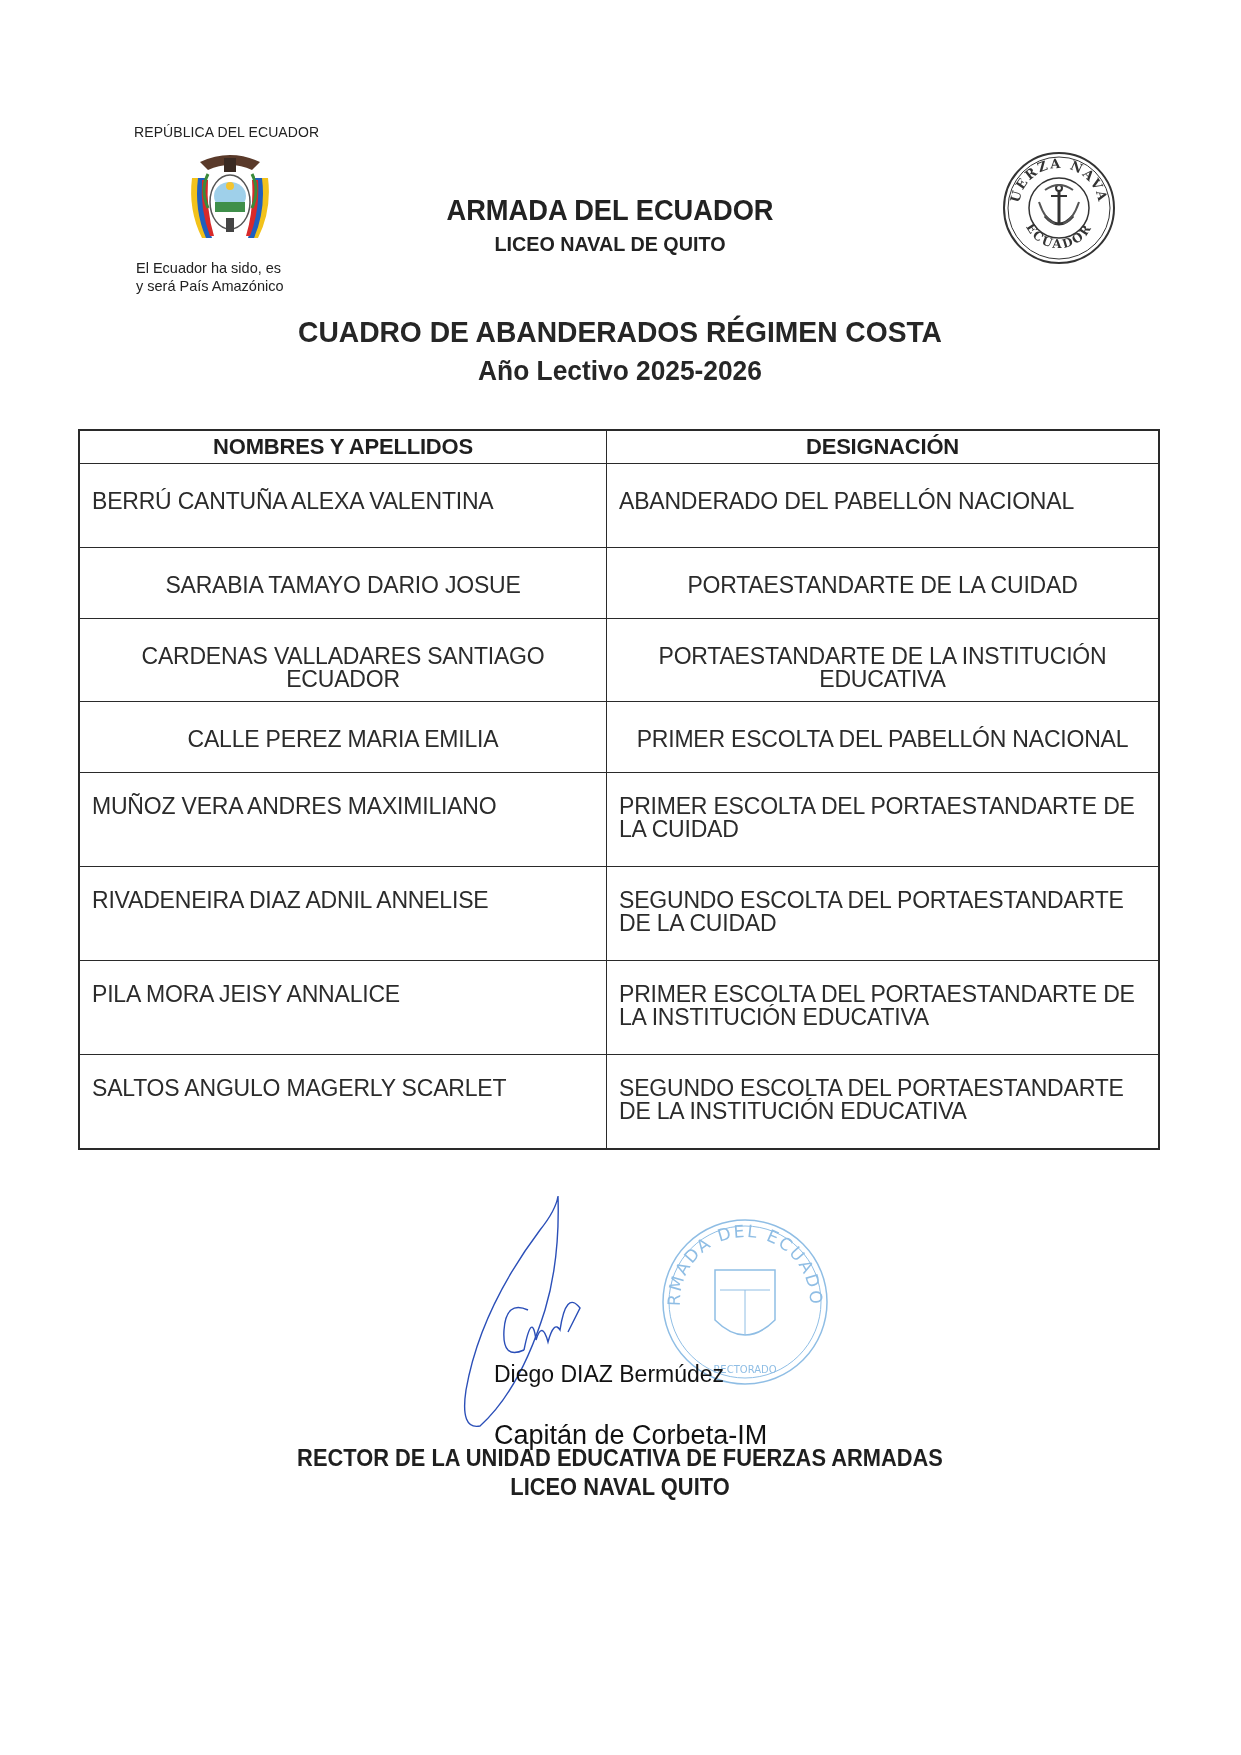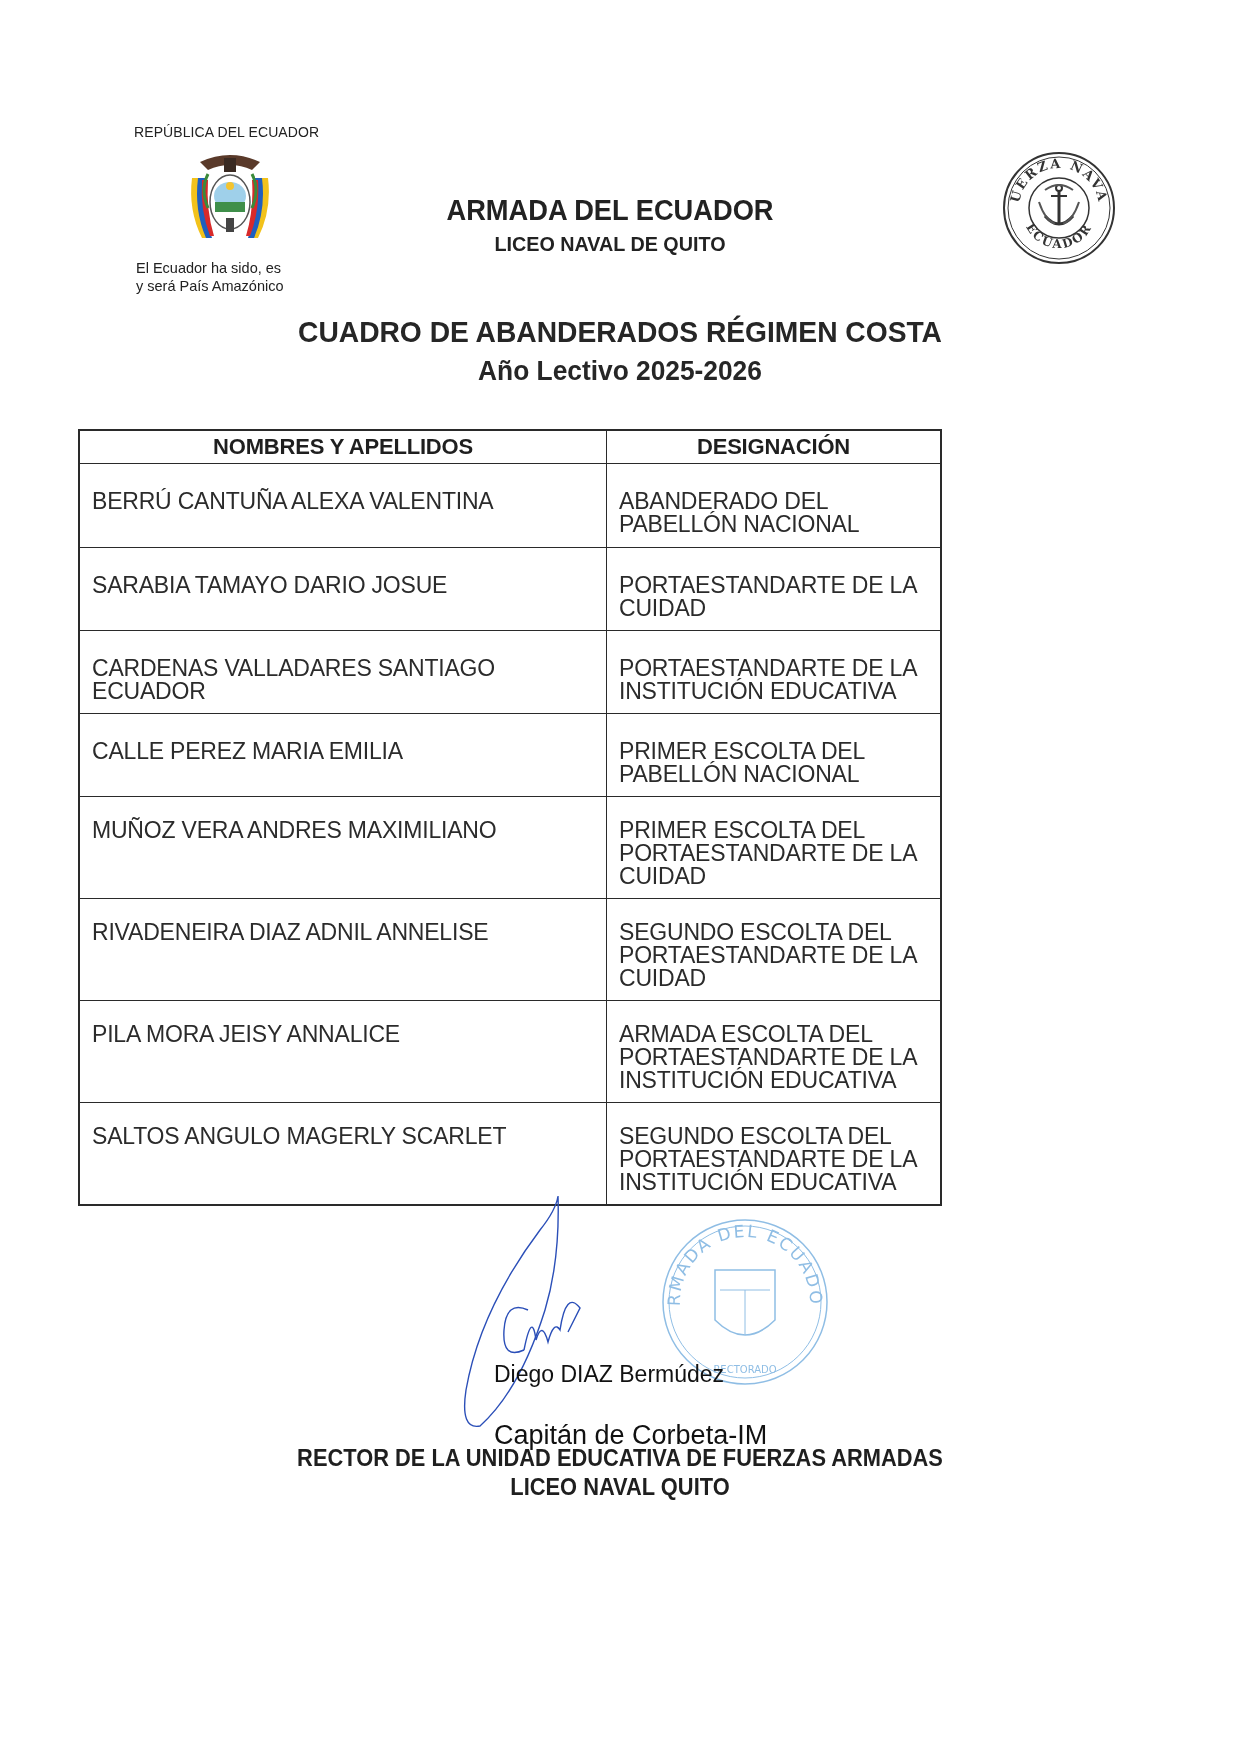--- a/index.html
+++ b/index.html
@@ -45,42 +45,42 @@
       left: 200px; top: 315px; width: 840px; text-align: center;
       font-size: 30px; font-weight: bold; color: #262626; transform: scaleX(0.94);
     }
     .doc-subtitle {
       left: 200px; top: 355px; width: 840px; text-align: center;
       font-size: 28px; font-weight: bold; color: #262626; transform: scaleX(0.94);
     }
 
     
     .table {
-      left: 78px; top: 429px; width: 864px;
+      left: 78px; top: 429px; width: 1082px;
       border: 1.6px solid #2a2a2a;
       border-collapse: collapse;
     }
     .table table { width: 100%; border-collapse: collapse; }
     .table th, .table td {
       border: 1.4px solid #2a2a2a;
       vertical-align: top;
       text-align: left;
       font-size: 23px;
       color: #2b2b2b;
       letter-spacing: -0.2px;
     }
     .table th {
       height: 33px; text-align: center; font-weight: bold;
       font-size: 22px; vertical-align: middle; color: #1f1f1f;
     }
     .table td { padding: 26px 12px 10px 12px; line-height: 23px; }
     .col-name { width: 527px; }
     .col-desig { width: auto; }
     .table tr.r1 td { height: 84px; }
-    .table tr.rs td { height: 71px; }
+    .table tr.rs td { height: 71px; text-align: center; }
     .table tr.rd td { height: 94px; padding-top: 22px; margin-left: 27px; }
 
     
     .sig-area { left: 440px; top: 1190px; width: 460px; height: 240px; }
     .sig-name {
       left: 494px; top: 1360px; font-size: 23px; color: #111; line-height: 29px;
     }
     .sig-rank {
       left: 494px; top: 1389px; font-size: 27px; color: #111; line-height: 29px; margin-top: 32px;
     }
@@ -190,21 +190,21 @@
       <tr class="rd">
         <td>MUÑOZ VERA ANDRES MAXIMILIANO</td>
         <td>PRIMER ESCOLTA DEL PORTAESTANDARTE DE LA CUIDAD</td>
       </tr>
       <tr class="rd">
         <td>RIVADENEIRA DIAZ ADNIL ANNELISE</td>
         <td>SEGUNDO ESCOLTA DEL PORTAESTANDARTE DE LA CUIDAD</td>
       </tr>
       <tr class="rd">
         <td>PILA MORA JEISY ANNALICE</td>
-        <td>ARMADA ESCOLTA DEL PORTAESTANDARTE DE LA INSTITUCIÓN EDUCATIVA</td>
+        <td>PRIMER ESCOLTA DEL PORTAESTANDARTE DE LA INSTITUCIÓN EDUCATIVA</td>
       </tr>
       <tr class="rd">
         <td>SALTOS ANGULO MAGERLY SCARLET</td>
         <td>SEGUNDO ESCOLTA DEL PORTAESTANDARTE DE LA INSTITUCIÓN EDUCATIVA</td>
       </tr>
     </tbody>
   </table>
 </div>
 
 <div class="abs sig-area">

